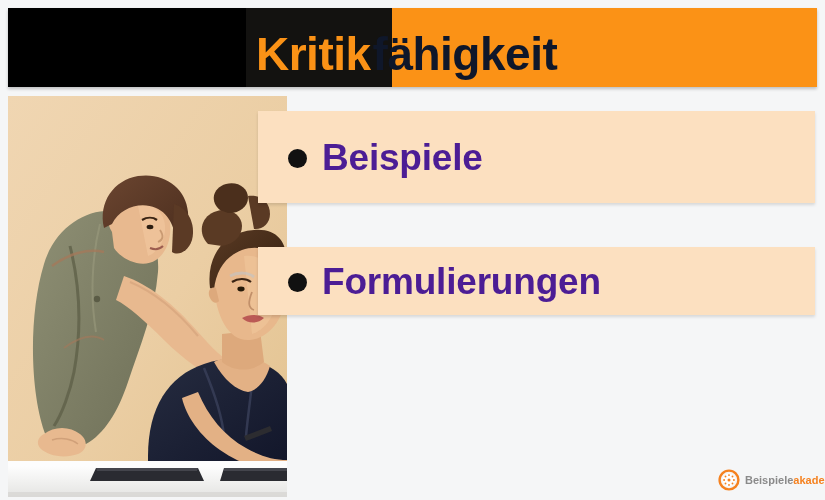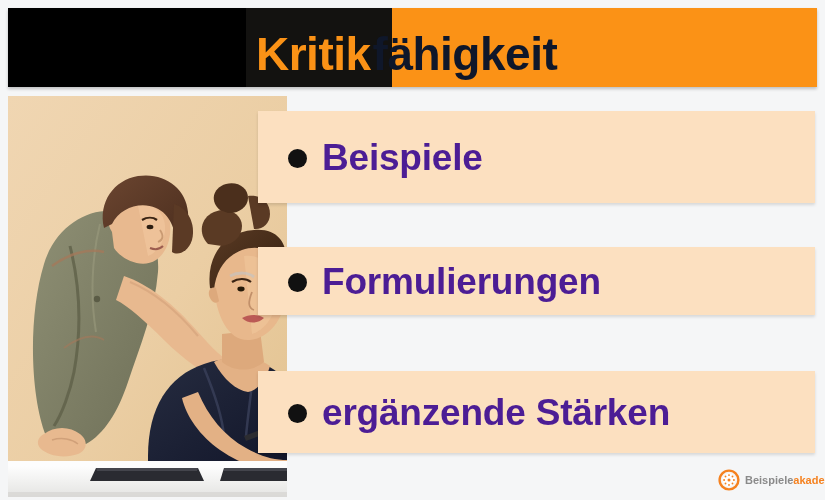--- a/index.html
+++ b/index.html
@@ -289,26 +289,20 @@
     </div>
   </div>
 
   <div class="bullet-box" id="bullet-box-1">
     <div class="bullet-inner">
       <span class="bullet-dot"></span>
       <span class="bullet-label">Formulierungen</span>
     </div>
   </div>
 
-  <div class="bullet-box" id="bullet-box-2">
-    <div class="bullet-inner">
-      <span class="bullet-dot"></span>
-      <span class="bullet-label">ergänzende Stärken</span>
-    </div>
-  </div>
 
   <div id="logo">
     <span id="logo-mark">
       <svg width="22" height="22" viewBox="0 0 22 22" xmlns="http://www.w3.org/2000/svg">
         <circle cx="11" cy="11" r="9.4" fill="none" stroke="#f58220" stroke-width="2.4"></circle>
         <circle cx="11" cy="11" r="6.4" fill="#ffffff"></circle>
         <g fill="#f58220">
           <circle cx="11" cy="6.1" r="0.95"></circle>
           <circle cx="14.5" cy="7.5" r="0.95"></circle>
           <circle cx="15.9" cy="11" r="0.95"></circle>

